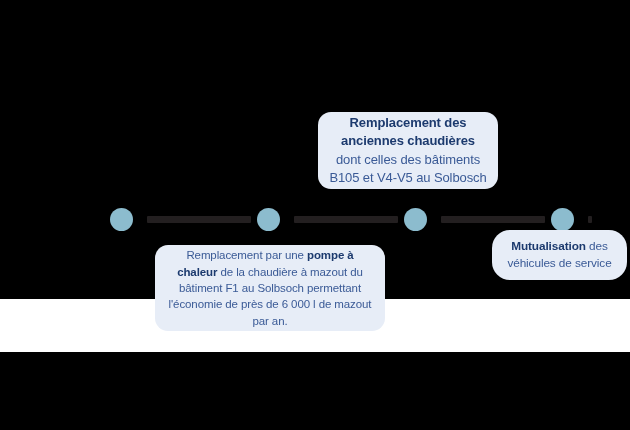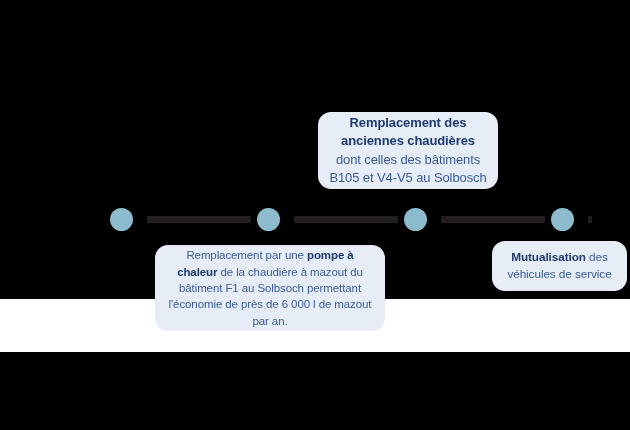--- a/index.html
+++ b/index.html
@@ -70,21 +70,21 @@
   }
   .callout .t { display: block; }
   .callout b, .callout strong {
     color: #1c3a6e;
     font-weight: 700;
   }
 
   #box-gtc   { left: 14px;  top: 100px; width: 184px; height: 92px; }
   #box-chaud { left: 318px; top: 112px; width: 180px; height: 77px; }
   #box-pompe { left: 155px; top: 245px; width: 230px; height: 86px; }
-  #box-mutu  { left: 492px; top: 241px; width: 135px; height: 50px; }
+  #box-mutu  { left: 492px; top: 230px; width: 135px; height: 50px; border-radius: 18px; }
 
   #box-chaud { font-size: 13px; }
   #box-mutu  { font-size: 11.8px; }
 </style>
 </head>
 <body>
 
 <div id="canvas" style="background: rgb(0, 0, 0);">
 
   <div class="white-band" style="top: 299px; height: 53px; background: rgb(255, 255, 255);"></div>

